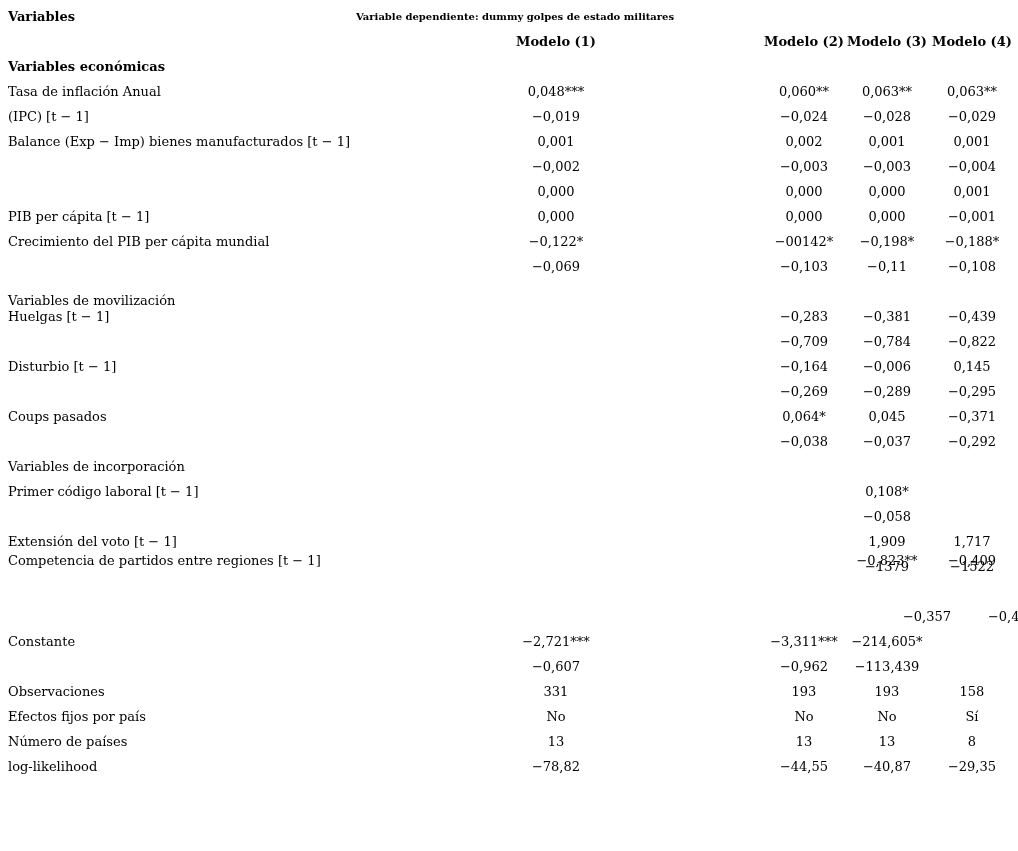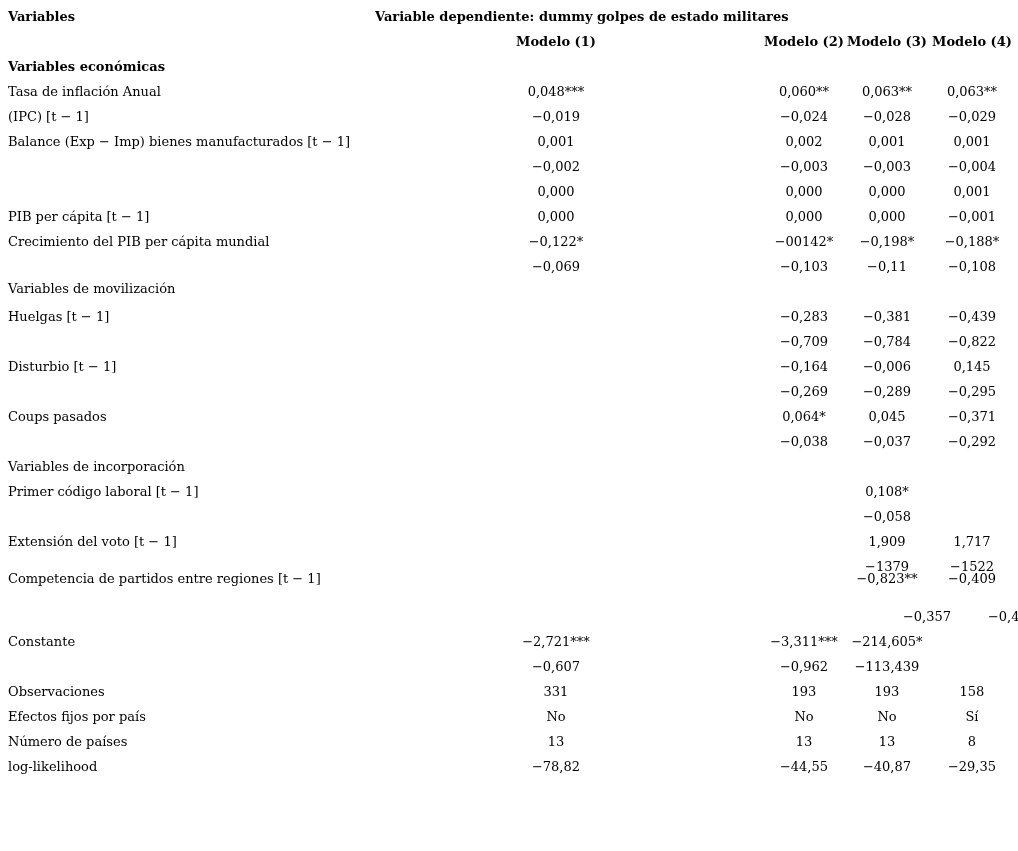--- a/index.html
+++ b/index.html
@@ -6,21 +6,21 @@
   body { width:1018px; height:851px; position:relative; overflow:hidden;
          font-family:"DejaVu Serif", serif; color:#000; }
   .row { position:absolute; left:0; width:891px; height:25px; }
   .cell { position:absolute; top:0; height:25px; line-height:25px; font-size:13px; white-space:nowrap; }
   .lbl { left:8px; }
   .c1 { left:496px; width:120px; text-align:center; }
   .c2 { left:764px; width:80px; text-align:center; }
   .c3 { left:847px; width:80px; text-align:center; }
   .c4 { left:932px; width:80px; text-align:center; }
   .bold { font-weight:bold; }
-  .hdr-dep { position:absolute; left:356px; top:4px; height:25px; line-height:25px; font-size:13px; font-weight:bold;margin-left:19px; }
+  .hdr-dep { position:absolute; left:356px; top:4px; height:25px; line-height:25px; font-size:10px; font-weight:bold; }
 </style>
 </head>
 <body>
 
 <div id="table">
   <div class="row" style="top:4px">
     <span class="cell lbl bold">Variables</span>
   </div>
   <span class="hdr-dep">Variable dependiente: dummy golpes de estado militares</span>
   <div class="row" style="top:29px">
@@ -86,21 +86,21 @@
         <span class="cell c3">−0,198*</span>
         <span class="cell c4">−0,188*</span>
       </div>
       <div class="row" style="top: 254px;">
         <span class="cell lbl"></span>
         <span class="cell c1">−0,069</span>
         <span class="cell c2">−0,103</span>
         <span class="cell c3">−0,11</span>
         <span class="cell c4">−0,108</span>
       </div>
-      <div class="row" style="top: 276px;">
+      <div class="row" style="top: 288px;">
         <span class="cell lbl">Variables de movilización</span>
         <span class="cell c1"></span>
         <span class="cell c2"></span>
         <span class="cell c3"></span>
         <span class="cell c4"></span>
       </div>
       <div class="row" style="top: 304px;">
         <span class="cell lbl">Huelgas [t − 1]</span>
         <span class="cell c1"></span>
         <span class="cell c2">−0,283</span>
@@ -170,21 +170,21 @@
         <span class="cell c3">1,909</span>
         <span class="cell c4">1,717</span>
       </div>
       <div class="row" style="top: 554px;">
         <span class="cell lbl"></span>
         <span class="cell c1"></span>
         <span class="cell c2"></span>
         <span class="cell c3">−1379</span>
         <span class="cell c4">−1522</span>
       </div>
-      <div class="row" style="top: 566px;">
+      <div class="row" style="top: 548px;">
         <span class="cell lbl">Competencia de partidos entre regiones [t − 1]</span>
         <span class="cell c1"></span>
         <span class="cell c2"></span>
         <span class="cell c3">−0,823**</span>
         <span class="cell c4">−0,409</span>
       </div>
       <div class="row" style="top: 604px; margin-left: 40px;">
         <span class="cell lbl"></span>
         <span class="cell c1"></span>
         <span class="cell c2"></span>

